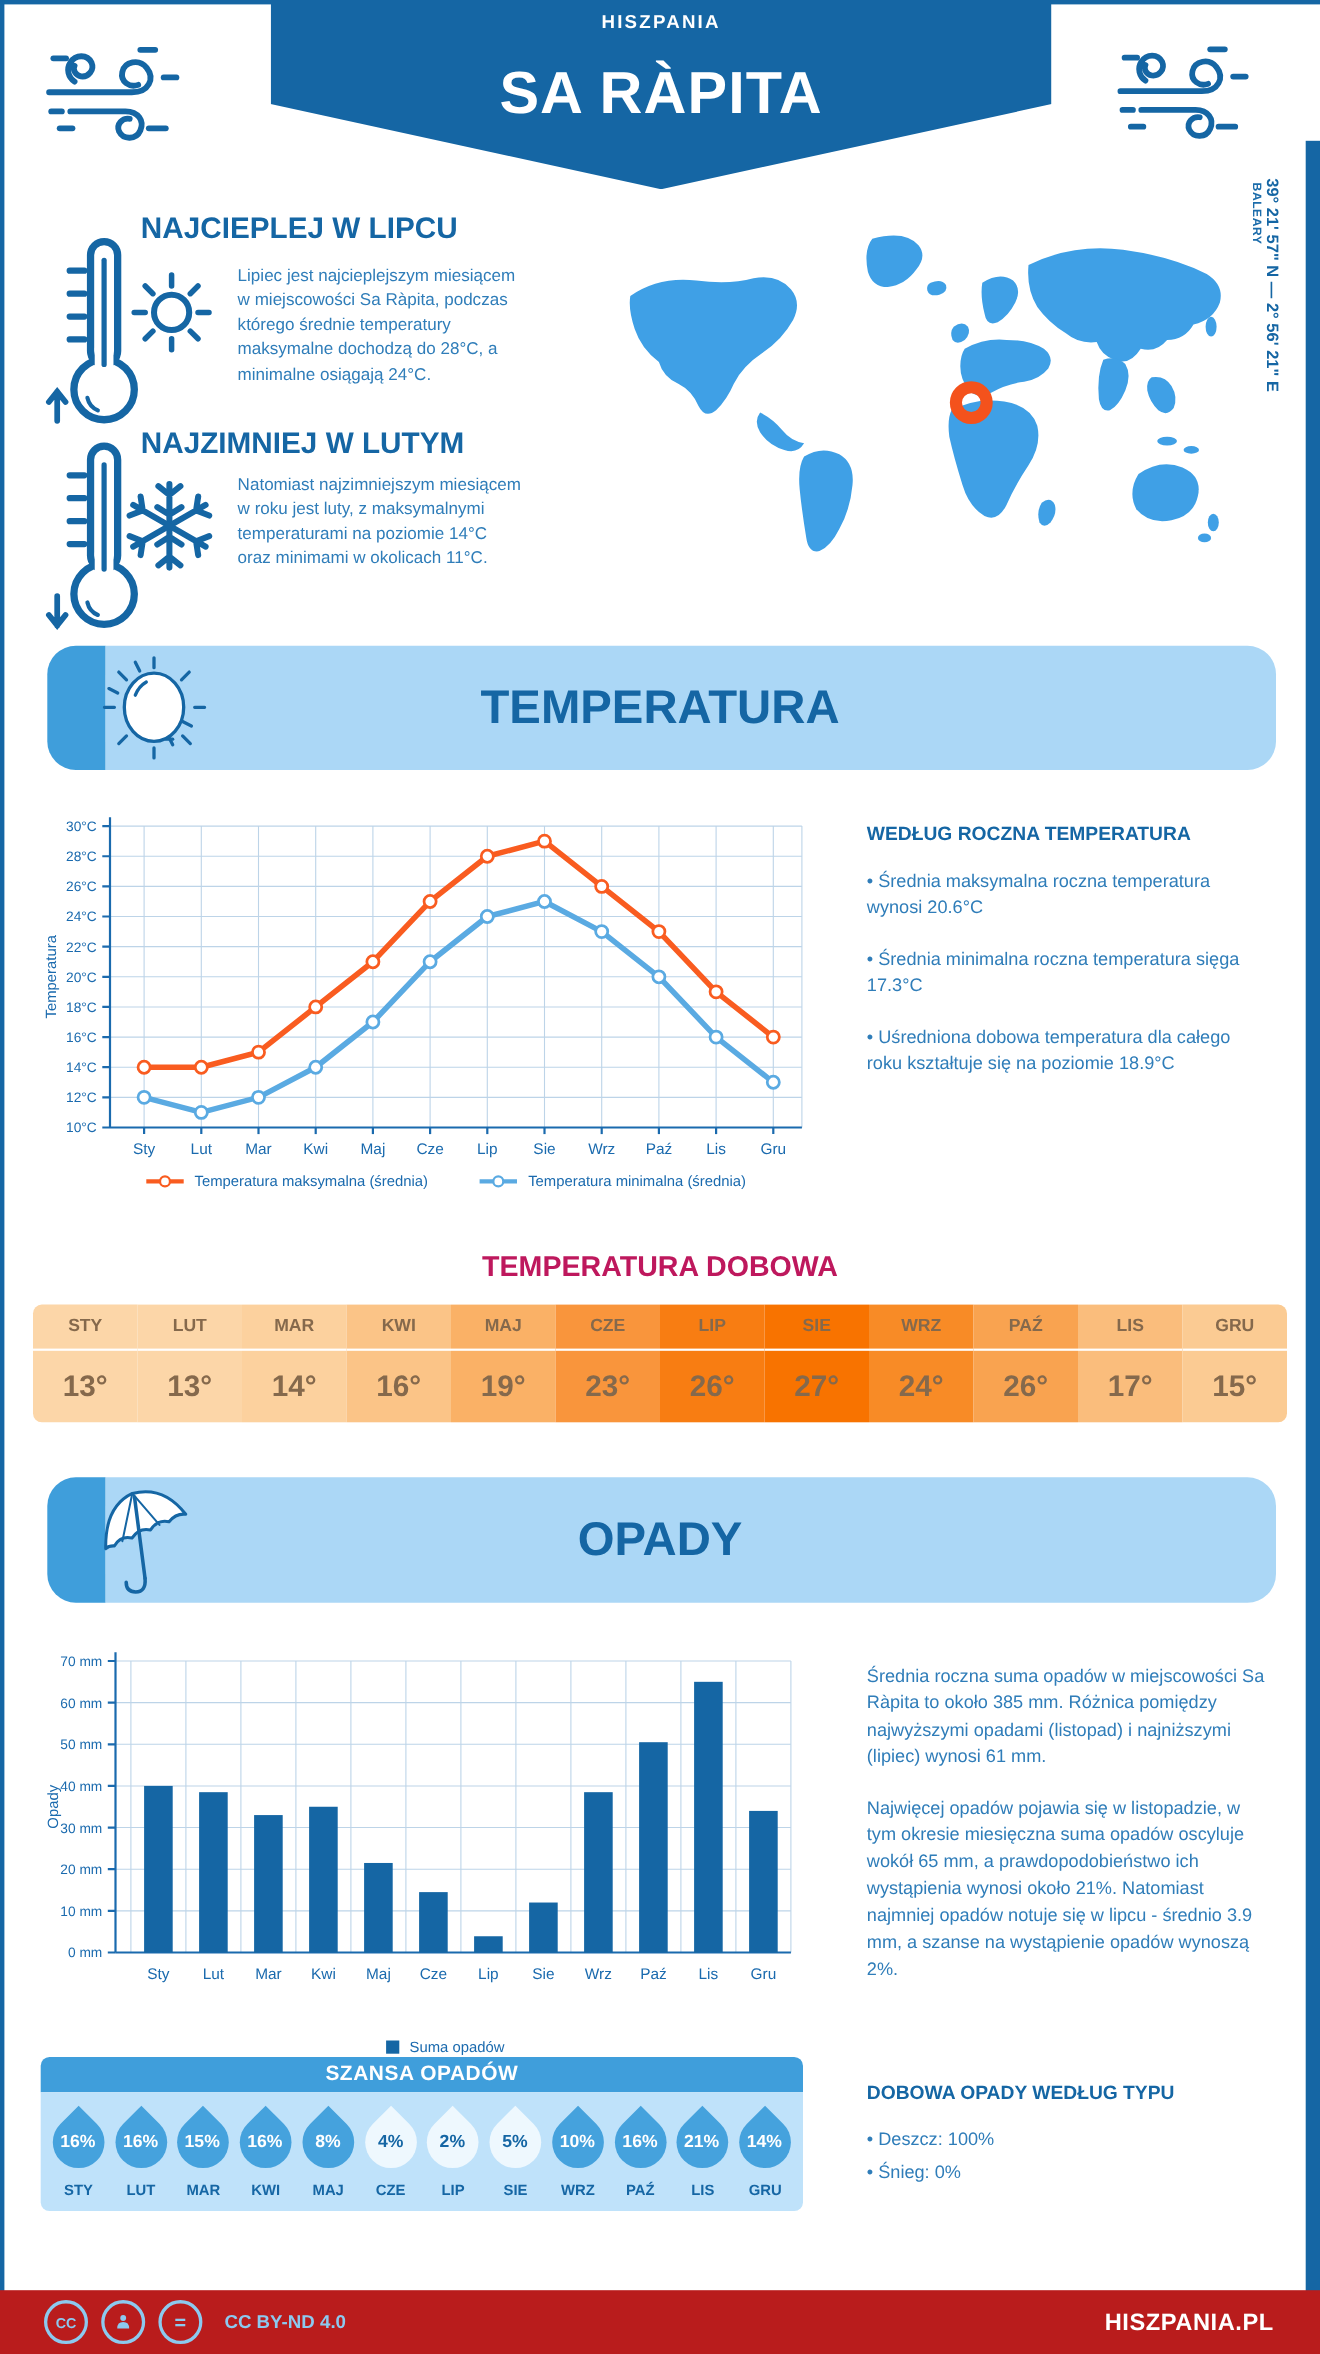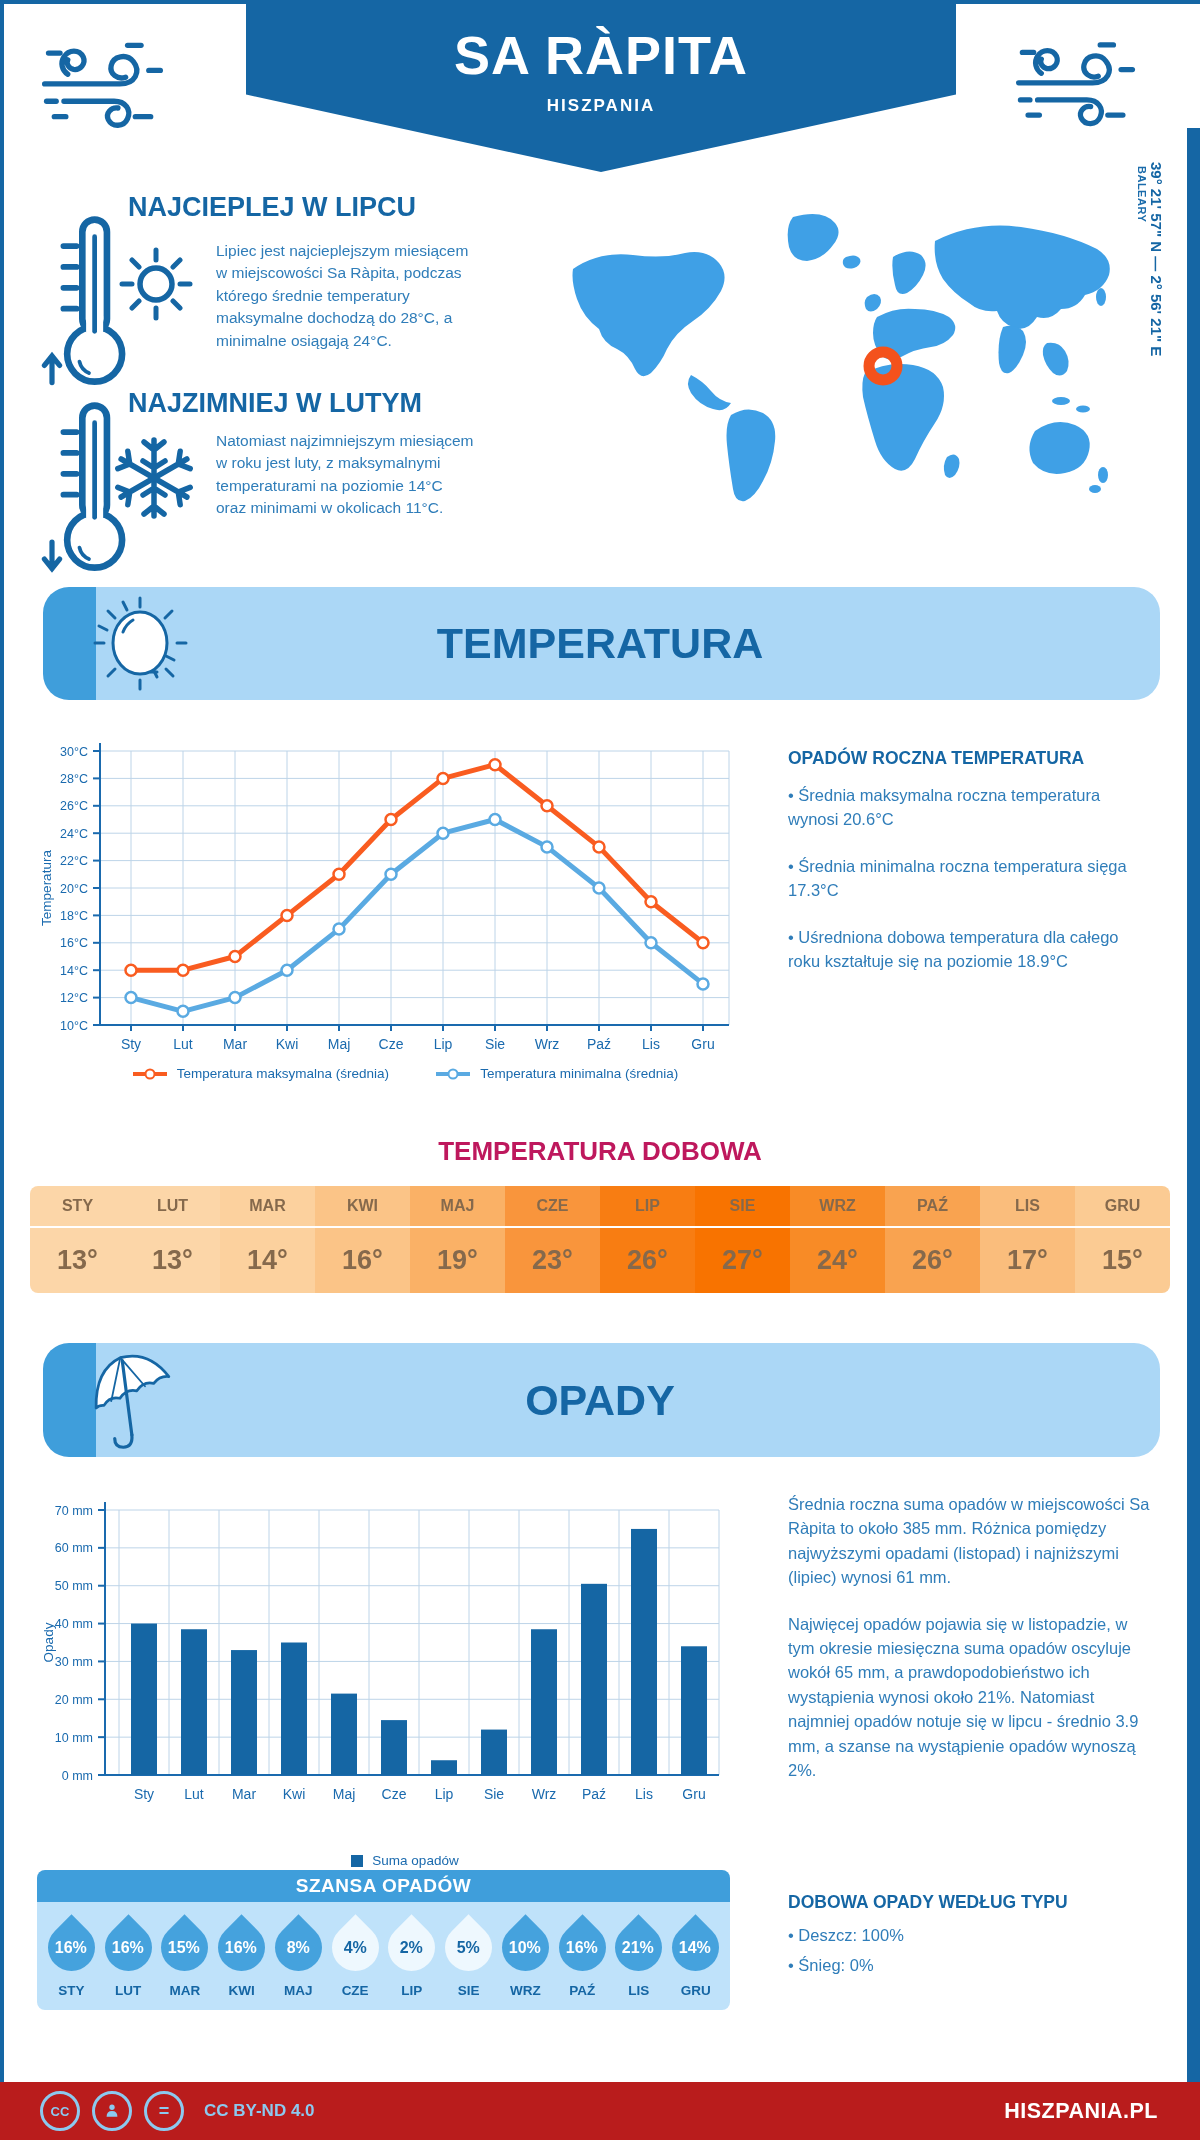--- a/index.html
+++ b/index.html
@@ -22,21 +22,21 @@
   #coords-block{left:1136px;top:162px;height:330px;writing-mode:vertical-rl;}
   #coords-text{font-size:15px;font-weight:700;color:#1566a4;}
   #coords-region{font-size:11px;font-weight:700;color:#1b6cab;letter-spacing:.5px;margin-top:4px;}
   
   .section-banner{height:113px;display:flex;}
   .section-cap{width:53px;background:#3f9edb;border-radius:26px 0 0 26px;}
   .section-band{flex:1;background:#abd7f6;border-radius:0 26px 26px 0;}
   .section-title{top:0;height:113px;display:flex;align-items:center;font-size:43px;font-weight:800;color:#1566a4;letter-spacing:0;}
   
   .col-head{font-size:17.5px;font-weight:800;color:#1566a4;margin-bottom:14px;}
-  .col-text{font-size:16.5px;line-height:1.48;color:#2f7db9;}
+  .col-text{font-size:16.5px;line-height:1.48;color:#2f7db9;margin-top:20px;}
   .col-text .blk{margin-bottom:22px;}
   
   #daily-title, .center-title{left:0;width:1200px;text-align:center;font-size:26px;font-weight:800;color:#be185d;}
   #daily-table{left:30px;top:1186px;width:1140px;display:flex;}
   .daily-col{width:95px;text-align:center;}
   .daily-col:first-child{border-radius:8px 0 0 8px;overflow:hidden;}
   .daily-col:last-child{border-radius:0 8px 8px 0;overflow:hidden;}
   .daily-month{height:40px;line-height:40px;font-size:16px;font-weight:700;color:#85694c;border-bottom:2px solid #fff;}
   .daily-value{height:65px;line-height:65px;font-size:27px;font-weight:700;color:#85694c;}
   
@@ -138,22 +138,22 @@
 
 <div id="page">
   <div class="abs" id="top-border"></div>
   <div class="abs" id="left-border"></div>
   <div class="abs" id="right-stripe"></div>
 
   <svg class="abs" style="left:35px;top:22px" width="135" height="118">
       <use href="#windsym"></use>
     </svg>
   <div class="abs" id="header-banner">
+    <div id="page-subtitle">HISZPANIA</div>
     <div id="page-title">SA RÀPITA</div>
-    <div id="page-subtitle">HISZPANIA</div>
   </div>
   <svg class="abs" style="left:1008px;top:24px" width="135" height="112">
       <use href="#windsym"></use>
     </svg>
 
   <div class="abs hl-title" style="left:128px;top:192px">NAJCIEPLEJ W LIPCU</div>
   <svg class="abs" style="left:38px;top:212px" width="100" height="180" viewBox="0 0 100 190">
     <use href="#thermo"></use>
     <path d="M12,180 v-28 M4,162 l8,-10 8,10" fill="none" stroke="#1566a4" stroke-width="5.5" stroke-linecap="round"></path>
   </svg>
@@ -323,21 +323,21 @@
       <div class="legend-item">
         <svg width="36" height="12">
           <line x1="1" y1="6" x2="35" y2="6" stroke="#5aaae2" stroke-width="4"></line>
           <circle cx="18" cy="6" r="4.5" fill="#fff" stroke="#5aaae2" stroke-width="2"></circle>
         </svg>
         <span>Temperatura minimalna (średnia)</span>
       </div>
     </div>
 
   <div class="abs" style="left:788px;top:748px;width:352px">
-    <div class="col-head">OPADÓW ROCZNA TEMPERATURA</div>
+    <div class="col-head">WEDŁUG ROCZNA TEMPERATURA</div>
     <div class="col-text">
       <div class="blk">• Średnia maksymalna roczna temperatura wynosi 20.6°C</div>
       <div class="blk">• Średnia minimalna roczna temperatura sięga 17.3°C</div>
       <div class="blk">• Uśredniona dobowa temperatura dla całego roku kształtuje się na poziomie 18.9°C</div>
     </div>
   </div>
 
   <div class="abs center-title" style="top:1136px" id="daily-title">TEMPERATURA DOBOWA</div>
   <div class="abs" id="daily-table">
       <div class="daily-col" style="background: rgb(252, 214, 168);">

